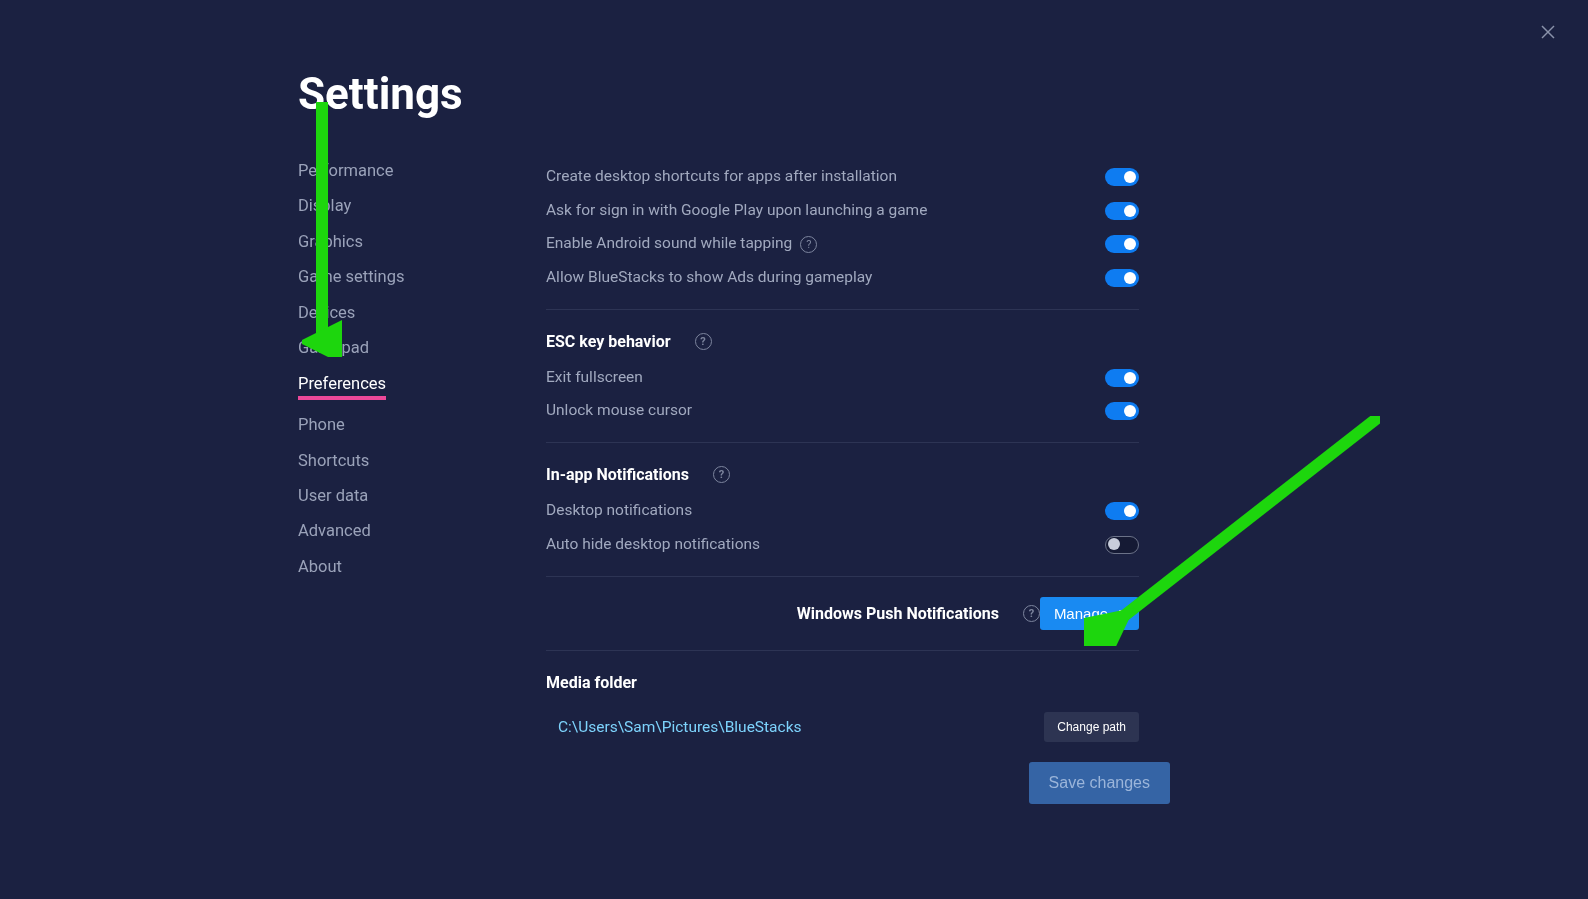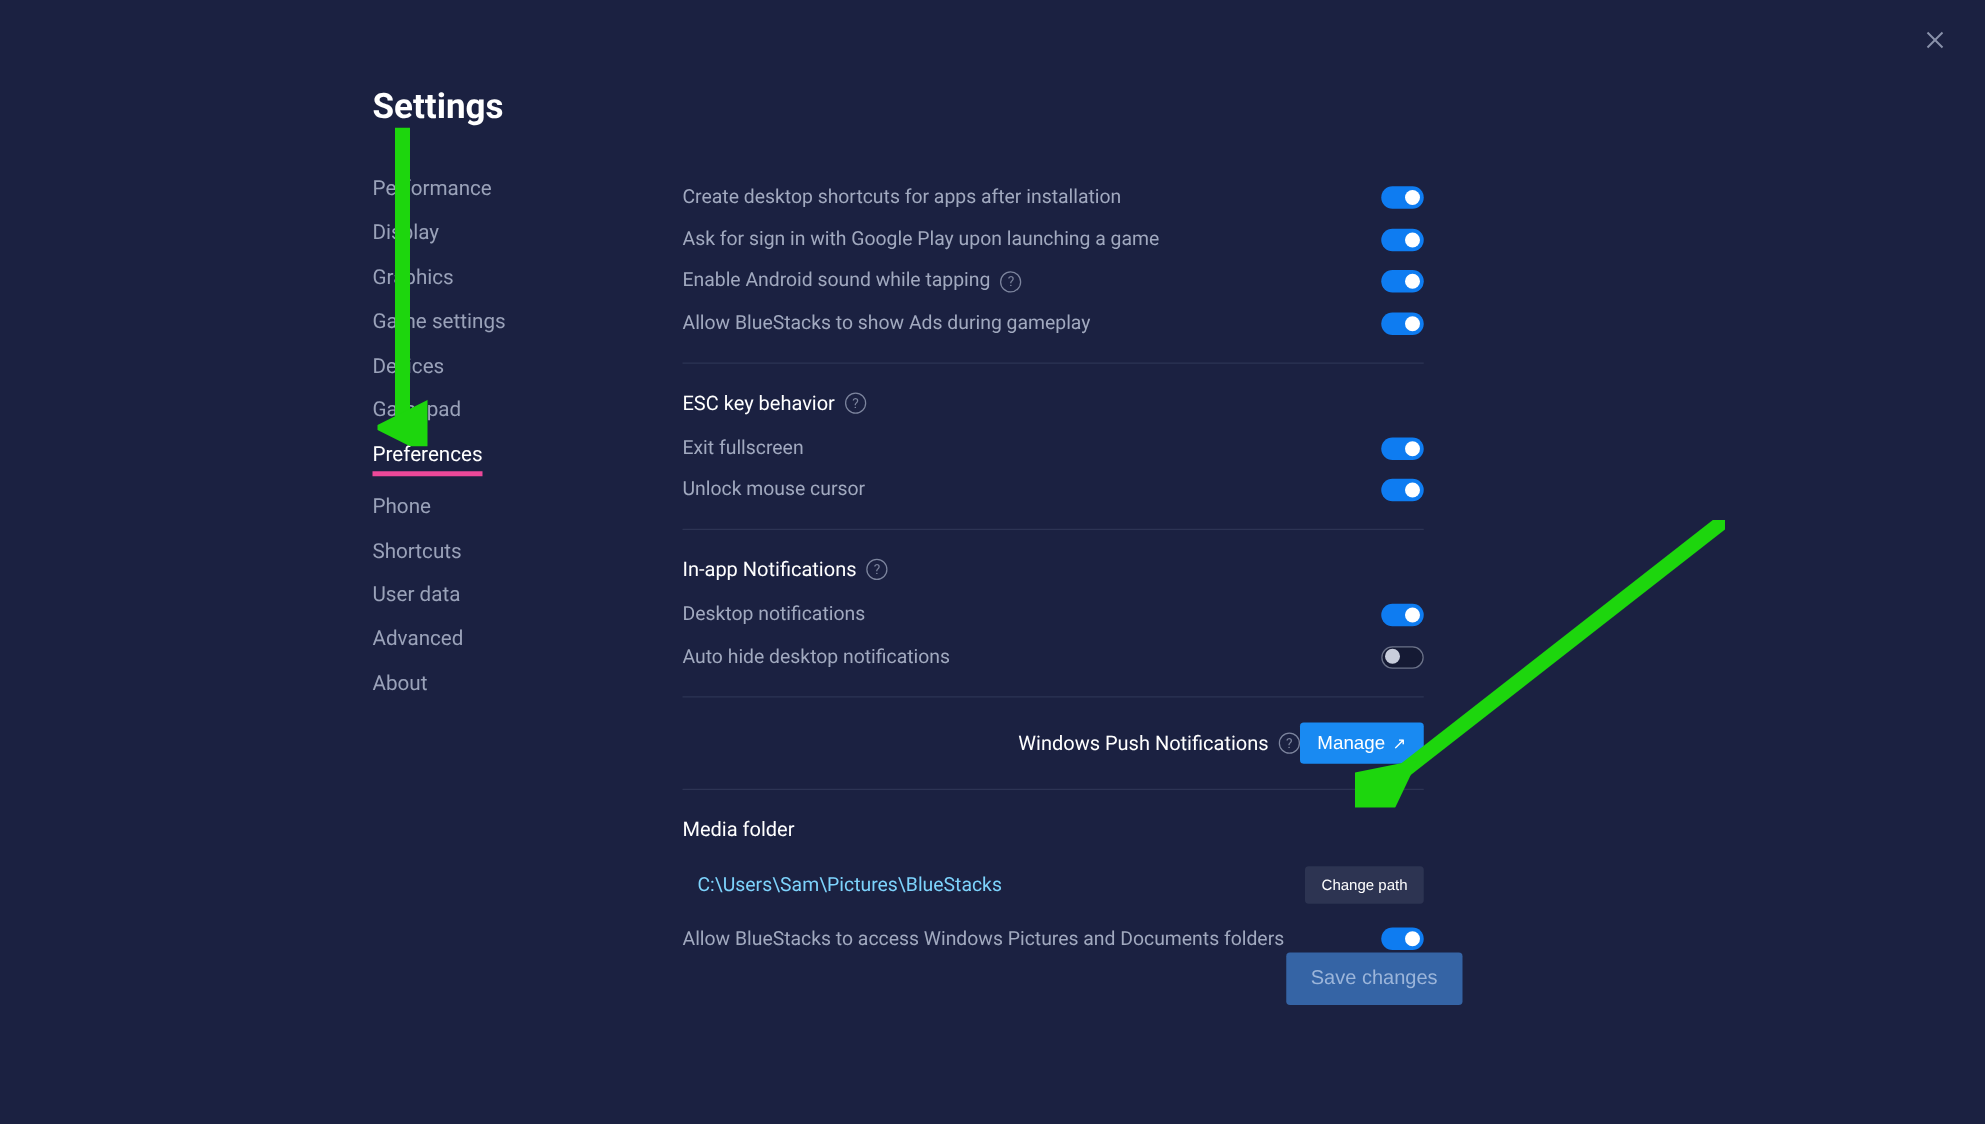--- a/index.html
+++ b/index.html
@@ -33,21 +33,21 @@
     stroke: #8a92aa;
     stroke-width: 2;
   }
   .container {
     padding: 68px 0 0 298px;
     width: 100%;
     height: 100%;
   }
   .page-title {
     color: #ffffff;
-    font-size: 28px;
+    font-size: 44px;
     font-weight: 700;
     margin-bottom: 38px;
   }
   .main {
     display: flex;
   }
   .sidebar {
     width: 218px;
     display: flex;
     flex-direction: column;
@@ -86,24 +86,24 @@
     color: #a1a9bf;
     font-size: 15.5px;
     display: flex;
     align-items: center;
     gap: 8px;
     line-height: 1.4;
   }
   .section-title {
     color: #ffffff;
     font-size: 16px;
-    font-weight: 400;
-    display: flex;
-    align-items: center;
-    gap: 8px;
+    font-weight: 700;
+    display: flex;
+    align-items: center;
+    gap: 24px;
     padding: 6px 0 10px 0;
   }
   .help-icon {
     display: inline-flex;
     align-items: center;
     justify-content: center;
     width: 17px;
     height: 17px;
     border: 1.5px solid #7d859e;
     border-radius: 50%;
@@ -327,24 +327,20 @@
 
         <div class="divider"></div>
 
         <div class="section-title" style="padding-bottom:14px">
           <span>Media folder</span>
         </div>
         <div class="setting-row">
           <span class="path-text">C:\Users\Sam\Pictures\BlueStacks</span>
           <button class="btn-change">Change path</button>
         </div>
-        <div class="setting-row" style="padding-top:12px">
-          <span class="setting-label">Allow BlueStacks to access Windows Pictures and Documents folders</span>
-          <div class="toggle"></div>
-        </div>
 
       </div>
     </div>
   </div>
 </div>
 
 <button class="btn-save">Save changes</button>
 
 <svg class="arrow-annotation arrow1" viewBox="0 0 40 255">
   <defs>

